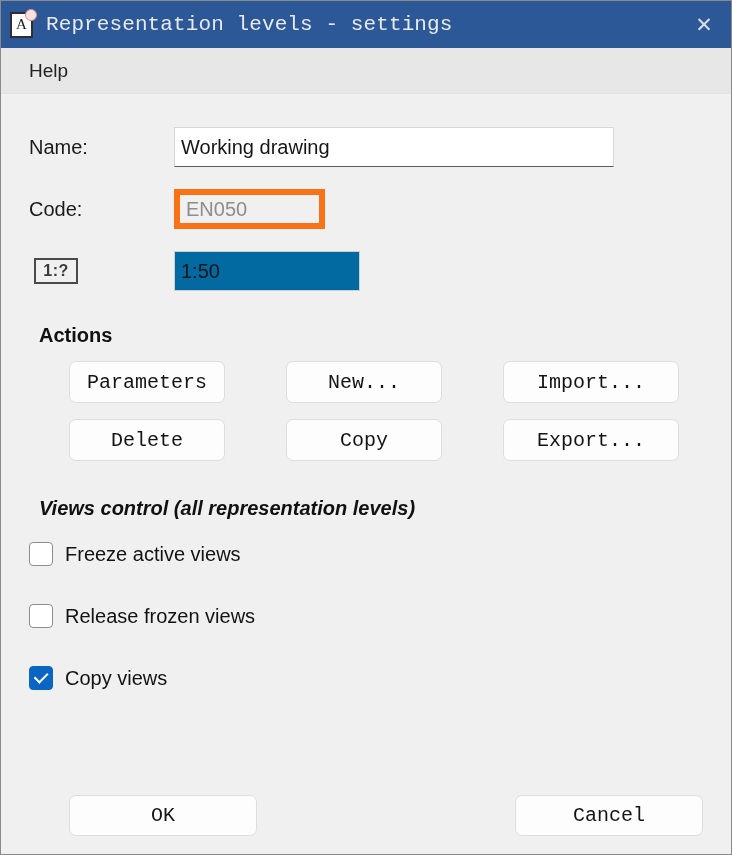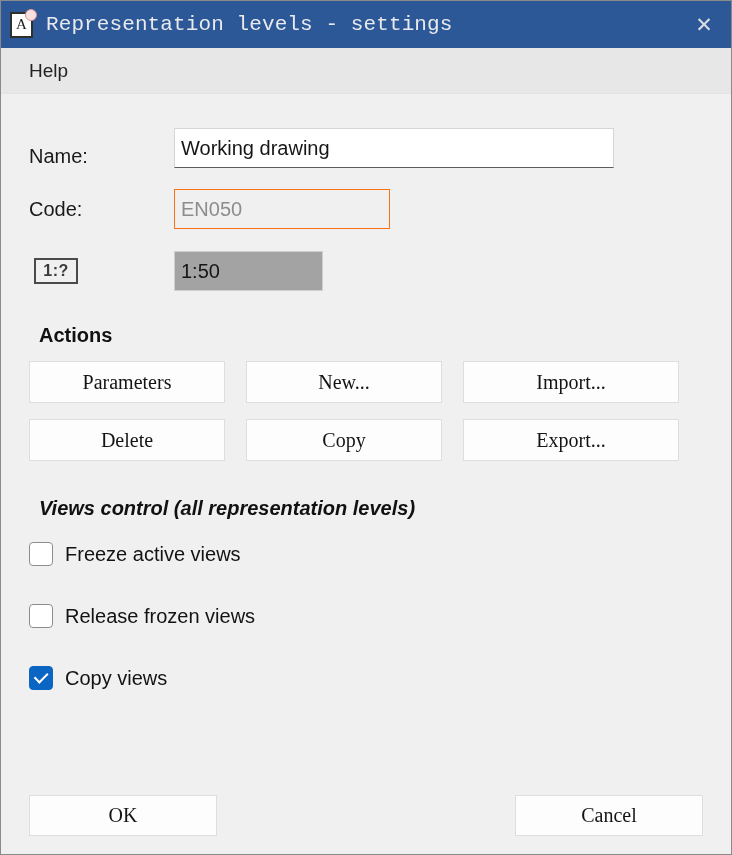--- a/index.html
+++ b/index.html
@@ -114,21 +114,21 @@
     padding: 0 28px;
     position: relative;
     background: #f0f0f0;
   }
 
   .field-row {
     display: flex;
     align-items: center;
     height: 42px;
   }
-  .field-row.name  { margin-top: 32px; align-items: flex-end; }
+  .field-row.name  { margin-top: 32px; }
   .field-row.code  { margin-top: 20px; }
   .field-row.scale { margin-top: 20px; }
 
   .field-label {
     width: 145px;
     font-size: 20px;
     color: #1a1a1a;
     flex: 0 0 auto;
   }
 
@@ -141,28 +141,28 @@
     outline: none;
   }
   .txt.name-input {
     width: 440px;
     background: #ffffff;
     border: 1px solid #d6d6d6;
     border-bottom: 1.6px solid #5c5c5c;
     color: #161616;
   }
   .txt.code-input {
-    width: 216px;
-    background: #f0f0f0;
-    border: 1px solid #f97316;
+    width: 151px;
+    background: #f0f0f0;
+    border: 6px solid #f97316;
     color: #8d8d8d;
   }
   .txt.scale-input {
-    width: 149px;
-    background: #a3a3a3;
+    width: 186px;
+    background: #0369a1;
     border: 1px solid #cfcfcf;
     color: #161616;
   }
 
   .scale-icon {
     width: 44px;
     height: 26px;
     box-sizing: border-box;
     border: 2.5px solid #4a4a4a;
     background: #f0f0f0;
@@ -192,28 +192,29 @@
     grid-template-columns: 196px 196px 216px;
     column-gap: 21px;
     row-gap: 16px;
     width: 650px;
   }
   .btn {
     box-sizing: border-box;
     height: 42px;
     background: #fdfdfd;
     border: 1px solid #dedede;
-    border-radius: 0;
-    font-size: 20px;
-    font-family: Liberation Serif, serif;
+    border-radius: 7px;
+    font-size: 20px;
+    font-family: Liberation Mono, monospace;
     color: #141414;
     cursor: pointer;
     display: flex;
     align-items: center;
     justify-content: center;
+    margin-left: 40px;
   }
 
   .check-row {
     display: flex;
     align-items: center;
     height: 32px;
     margin-bottom: 30px;
     cursor: pointer;
   }
   .check-row:last-child { margin-bottom: 0; }

